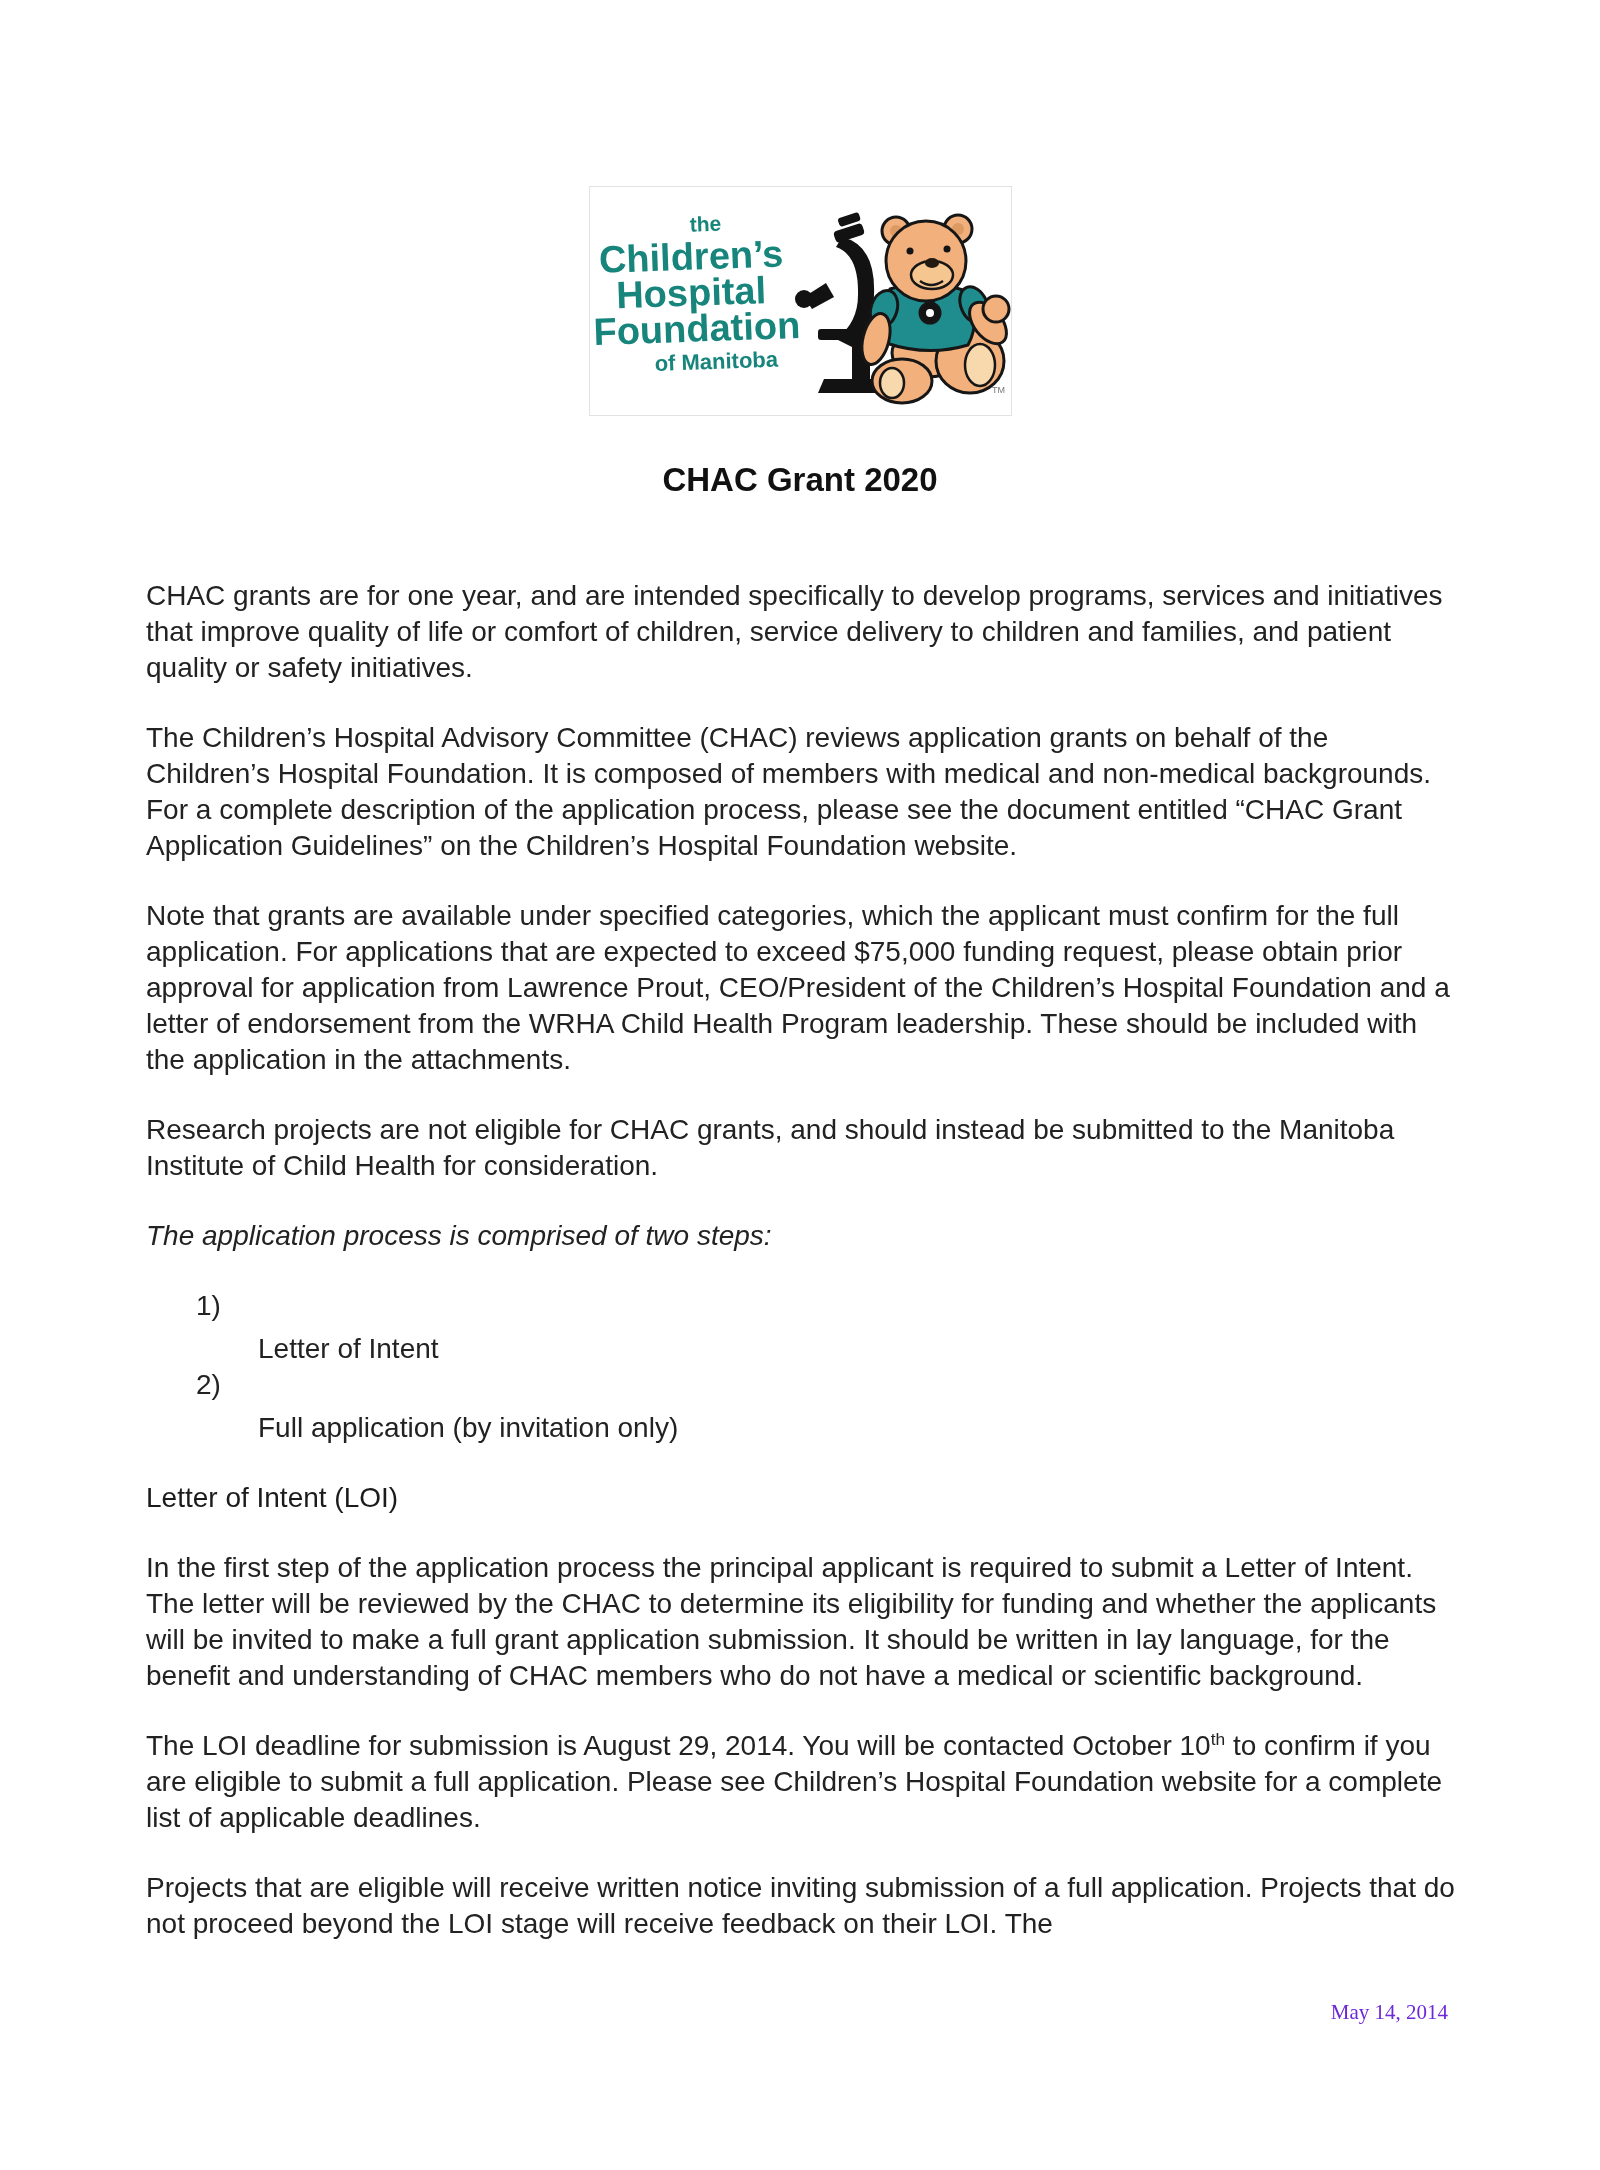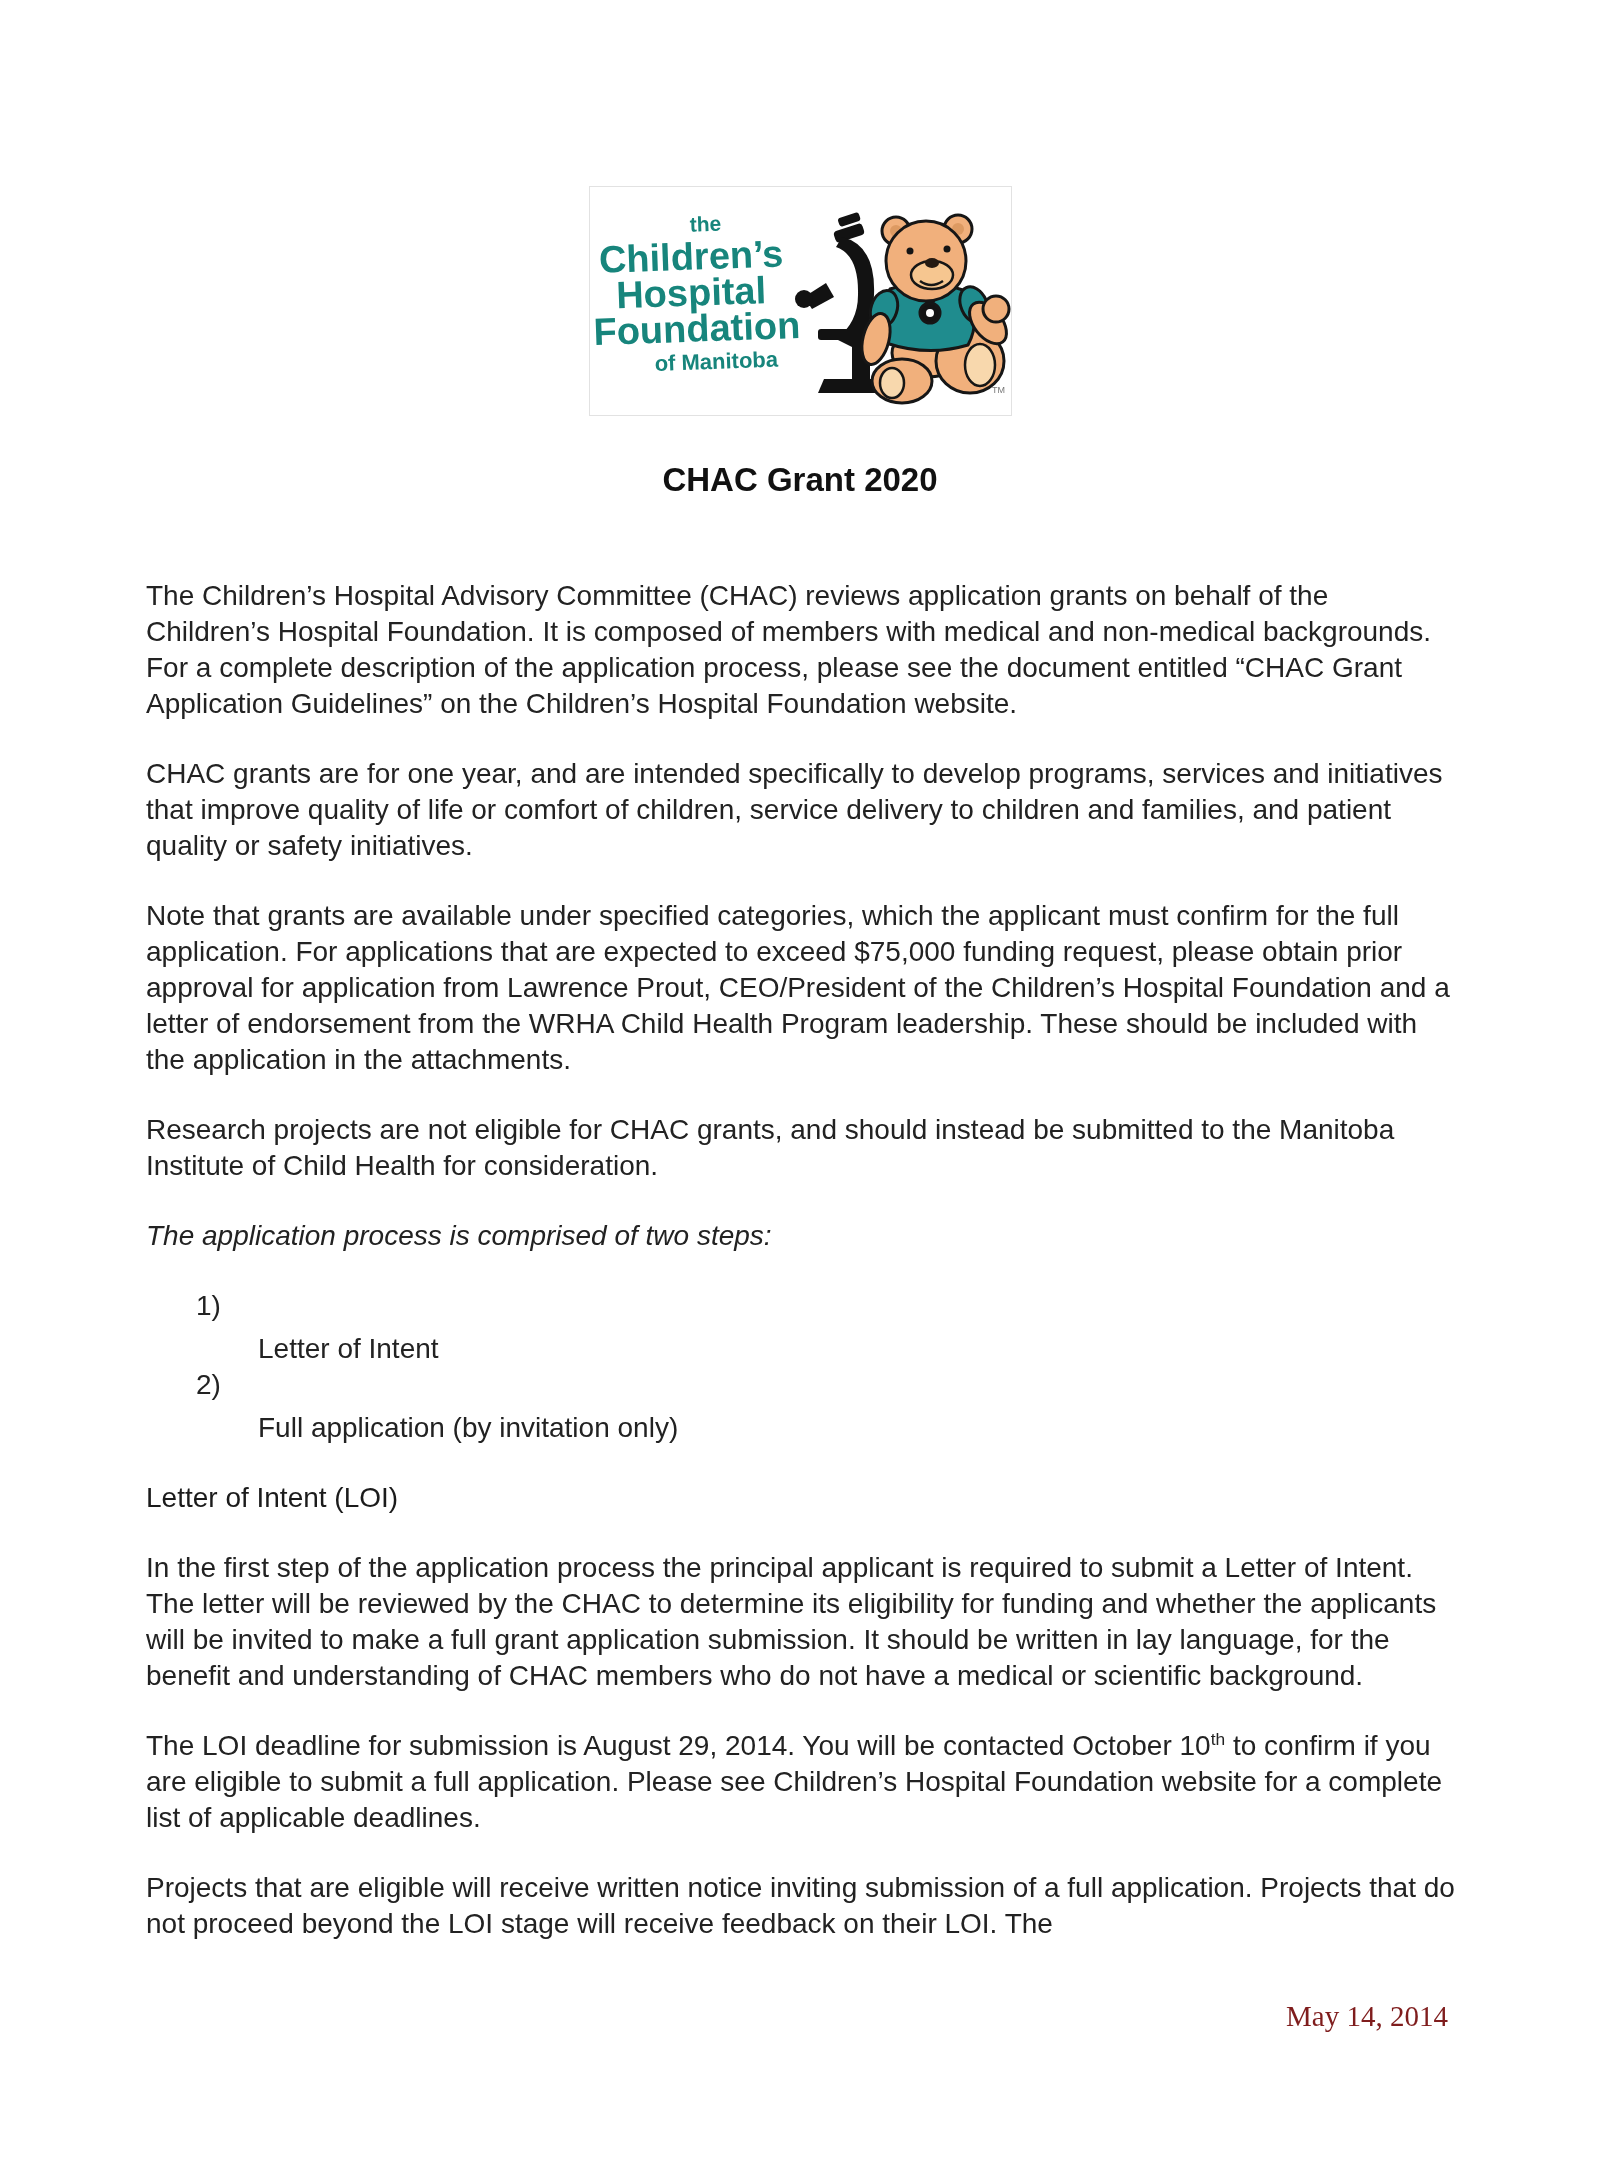--- a/index.html
+++ b/index.html
@@ -79,22 +79,22 @@
     font-size: 0.62em;
     vertical-align: super;
     line-height: 0;
     text-align: right;
   }
   .footer-date {
     position: absolute;
     top: 2000px;
     right: 152px;
     font-family: "Liberation Serif", serif;
-    font-size: 29px;
-    color: #7f1d1d;
+    font-size: 21px;
+    color: #6d28d9;
     text-align: right;
   }
   .logo-text {
     font-family: "Liberation Sans", sans-serif;
     font-weight: bold;
     fill: #17857c;
   }
 </style>
 </head>
 <body>
@@ -160,22 +160,22 @@
 
       <text x="402" y="206" font-size="9" fill="#777777" font-family="Liberation Sans, sans-serif">TM</text>
     </svg>
   </div>
 
   <div class="doc-title">
     <div>CHAC Grant 2020</div>
   </div>
 
   <div class="content">
+    <p>CHAC grants are for one year, and are intended specifically to develop programs, services and initiatives that improve quality of life or comfort of children, service delivery to children and families, and patient quality or safety initiatives.</p>
     <p>The Children’s Hospital Advisory Committee (CHAC) reviews application grants on behalf of the Children’s Hospital Foundation. It is composed of members with medical and non-medical backgrounds. For a complete description of the application process, please see the document entitled “CHAC Grant Application Guidelines” on the Children’s Hospital Foundation website.</p>
-    <p>CHAC grants are for one year, and are intended specifically to develop programs, services and initiatives that improve quality of life or comfort of children, service delivery to children and families, and patient quality or safety initiatives.</p>
     <p>Note that grants are available under specified categories, which the applicant must confirm for the full application. For applications that are expected to exceed $75,000 funding request, please obtain prior approval for application from Lawrence Prout, CEO/President of the Children’s Hospital Foundation and a letter of endorsement from the WRHA Child Health Program leadership. These should be included with the application in the attachments.</p>
     <p>Research projects are not eligible for CHAC grants, and should instead be submitted to the Manitoba Institute of Child Health for consideration.</p>
 
     <div class="steps">
       <p class="steps-intro">The application process is comprised of two steps:</p>
       <div class="step-item">
         <span class="step-number">1)</span>
         <span class="step-label">Letter of Intent</span>
       </div>
       <div class="step-item">

